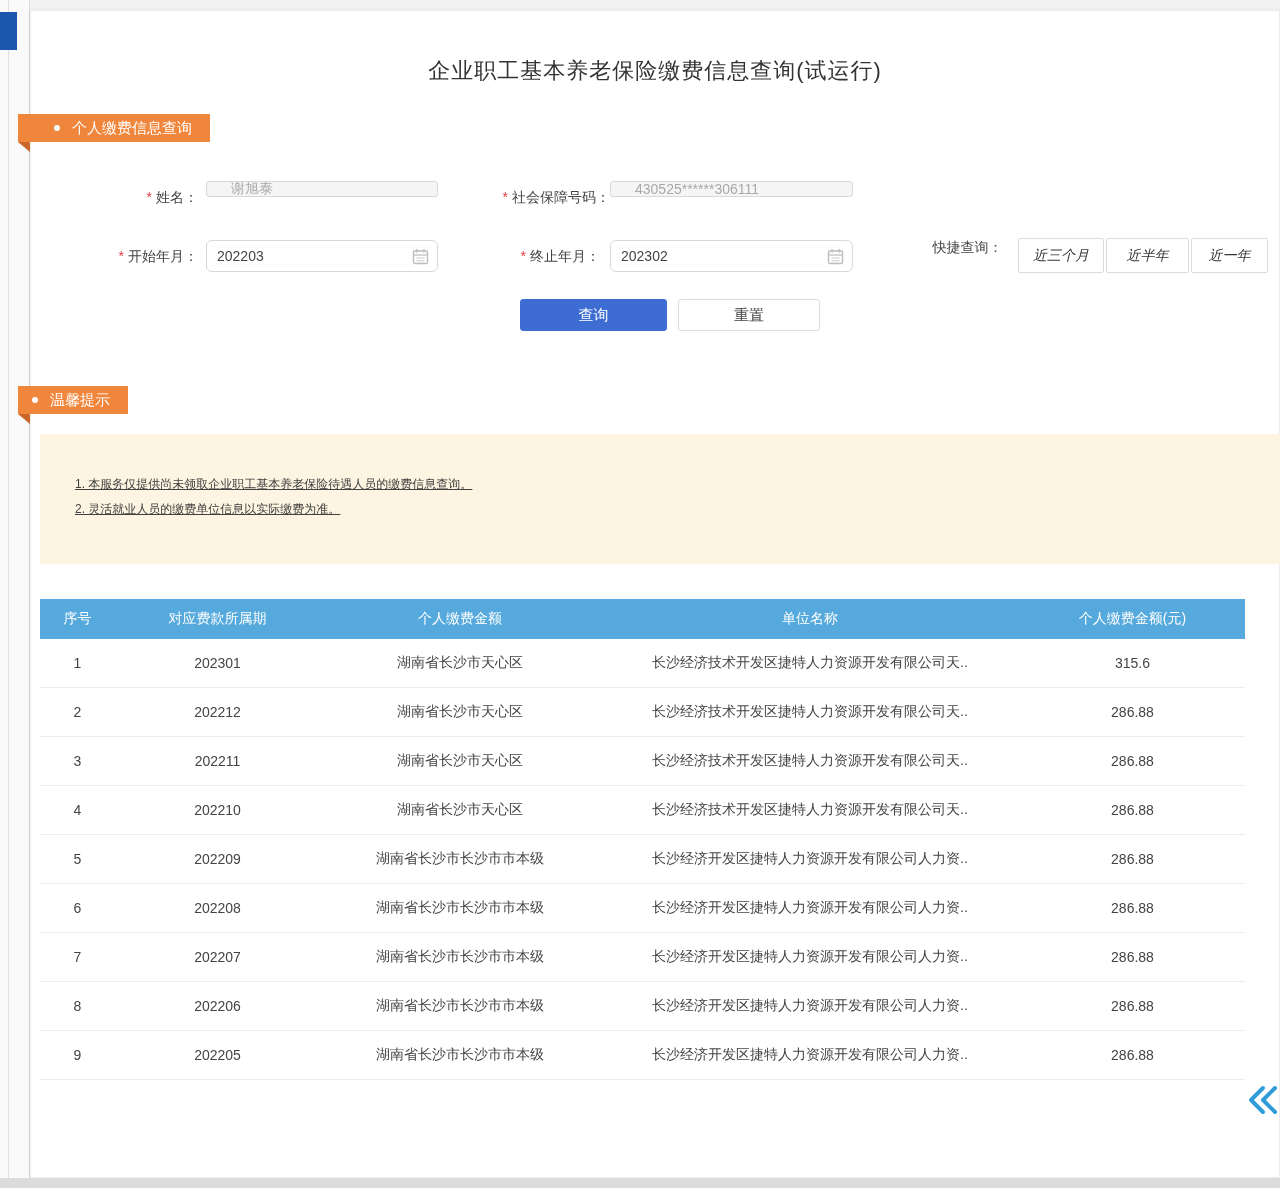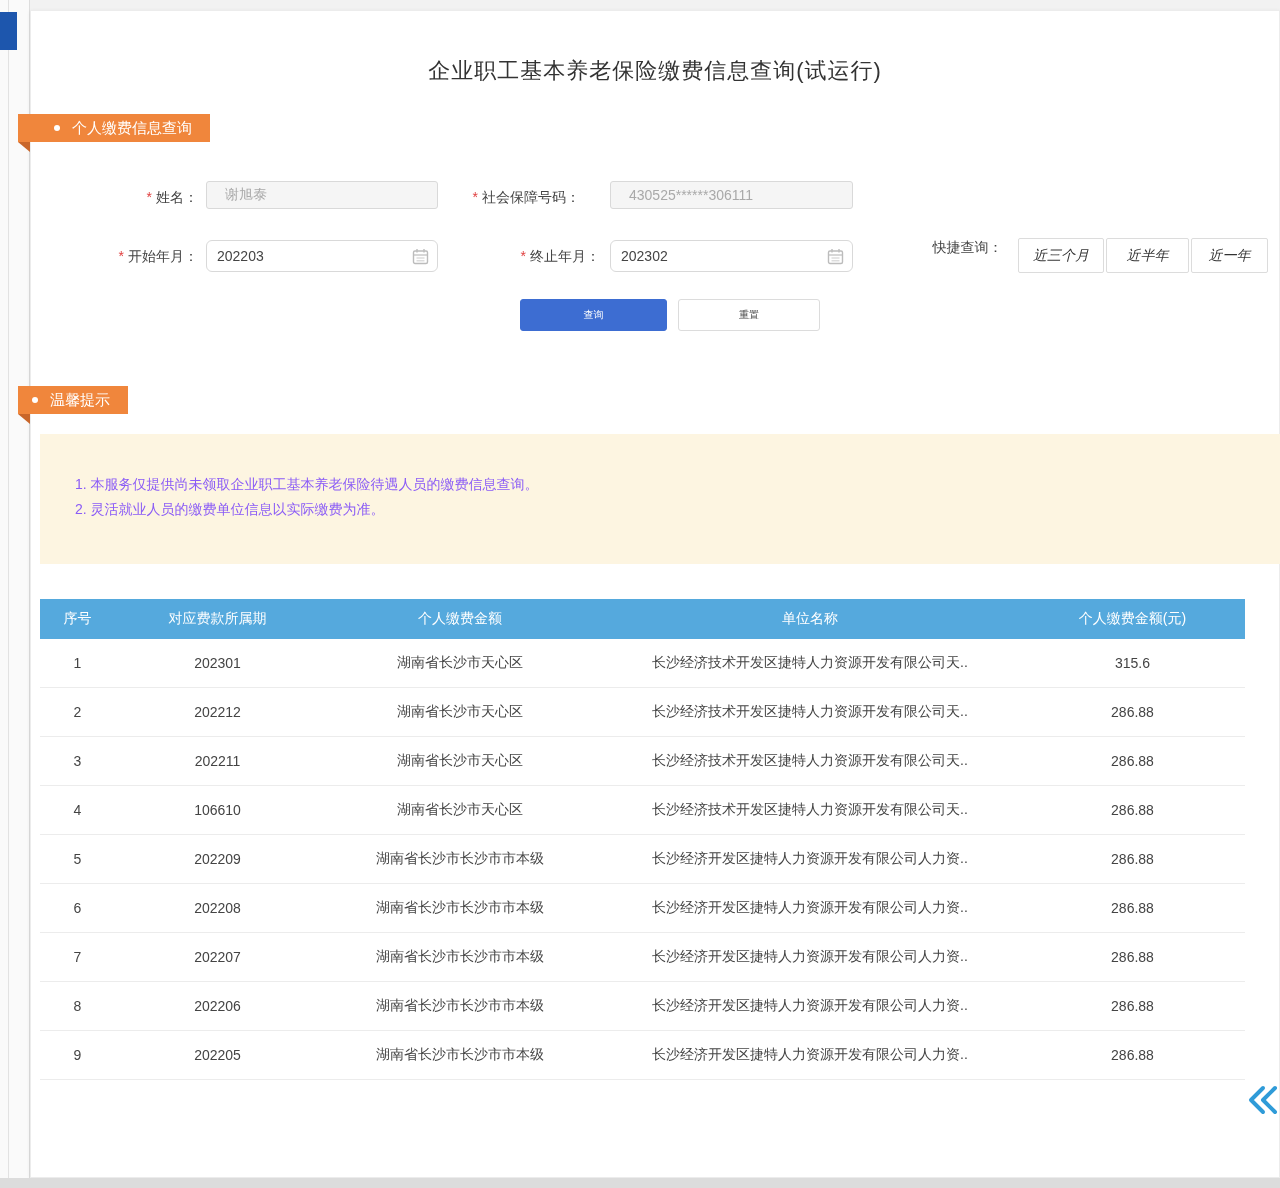--- a/index.html
+++ b/index.html
@@ -24,38 +24,38 @@
   .badge .dot{width:6px;height:6px;border-radius:50%;background:#fff;margin-right:12px;flex:0 0 auto;}
   .b1{left:18px;top:114px;padding-left:36px;}
   .b2{left:18px;top:386px;}
   .fold{position:absolute;width:12px;height:10px;background:#c9662a;
     clip-path:polygon(0 0,100% 0,100% 100%);}
   .f1{left:18px;top:142px;}
   .f2{left:18px;top:414px;}
 
   .flabel{position:absolute;font-size:14px;color:#444;text-align:right;line-height:20px;white-space:nowrap;}
   .req{color:#e04040;margin-right:4px;font-size:14px;}
-  input.fin{position:absolute;height:28px;border:1px solid #d9d9d9;border-radius:3px;
-    box-sizing:border-box;font-size:14px;color:#444;padding:0 18px;background:#fff;outline:none;
+  input.fin{position:absolute;height:16px;border:1px solid #d9d9d9;border-radius:3px;
+    box-sizing:border-box;font-size:14px;color:#444;padding:0 24px;background:#fff;outline:none;
     font-family:"Liberation Sans","DejaVu Sans",sans-serif;}
   input.fin.ro{background:#f5f5f5;color:#a9a9a9;}
   .date{position:absolute;height:32px;border:1px solid #d9d9d9;border-radius:6px;background:#fff;
     box-sizing:border-box;display:flex;align-items:center;padding:0 8px 0 10px;}
   .date .dval{flex:1;font-size:14px;color:#444;}
   .cal{width:17px;height:17px;flex:0 0 auto;cursor:pointer;}
 
   .qbtn{position:absolute;height:35px;background:#fff;border:1px solid #dcdcdc;border-radius:2px;
     font-size:14px;color:#333;cursor:pointer;font-family:"Liberation Sans","DejaVu Sans",sans-serif;font-style:italic;}
-  .btn{position:absolute;height:32px;border-radius:3px;font-size:10px;cursor:pointer;
+  .btn{position:absolute;height:32px;border-radius:3px;font-size:15px;cursor:pointer;
     font-family:"Liberation Sans","DejaVu Sans",sans-serif;}
   .btn.primary{background:#3d6dd2;border:1px solid #3d6dd2;color:#fff;}
   .btn.plain{background:#fff;border:1px solid #dcdcdc;color:#444;}
 
   .tips{position:absolute;left:40px;top:434px;width:1240px;height:130px;background:#fdf5e1;}
-  .tline{position:absolute;left:35px;font-size:14px;color:#8b5cf6;line-height:25px;white-space:nowrap;}
+  .tline{position:absolute;left:35px;font-size:12px;color:#404040;line-height:25px;white-space:nowrap;text-decoration:underline;}
   .tl1{top:38px;} .tl2{top:63px;}
 
   .table{position:absolute;left:40px;top:599px;width:1205px;}
   .thead{display:flex;background:#55a9dd;height:40px;align-items:center;}
   .th{color:#fff;font-size:14px;text-align:center;box-sizing:border-box;}
   .tr{display:flex;height:48px;align-items:center;border-bottom:1px solid #ececec;background:#fff;}
   .td{font-size:14px;color:#444;text-align:center;box-sizing:border-box;overflow:hidden;white-space:nowrap;}
   .c0{width:75px;} .c1{width:205px;} .c2{width:280px;} .c3{width:420px;} .c4{width:225px;}
 
   .collapse{position:absolute;left:1244px;top:1082px;width:36px;height:36px;cursor:pointer;}
@@ -75,21 +75,21 @@
     <span class="dot"></span>
     <span>个人缴费信息查询</span>
   </div>
   <div class="fold f1"></div>
 
   <div class="flabel" style="left:40px;top:187px;width:158px">
     <span class="req">*</span><span>姓名：</span>
   </div>
   <input class="fin ro" style="left: 206px; top: 181px; width: 232px;" readonly="" value="谢旭泰">
 
-  <div class="flabel" style="left:420px;top:187px;width:160px">
+  <div class="flabel" style="left:450px;top:187px;width:160px">
     <span class="req">*</span><span>社会保障号码：</span>
   </div>
   <input class="fin ro" style="left: 610px; top: 181px; width: 243px;" readonly="" value="430525******306111">
 
   <div class="flabel" style="left:40px;top:246px;width:158px">
     <span class="req">*</span><span>开始年月：</span>
   </div>
   <div class="date" style="left:206px;top:240px;width:232px">
     <span class="dval">202203</span>
     <svg class="cal" viewBox="0 0 17 17">
@@ -161,21 +161,21 @@
     </div>
     <div class="tr">
       <div class="td c0">3</div>
       <div class="td c1">202211</div>
       <div class="td c2">湖南省长沙市天心区</div>
       <div class="td c3">长沙经济技术开发区捷特人力资源开发有限公司天..</div>
       <div class="td c4">286.88</div>
     </div>
     <div class="tr">
       <div class="td c0">4</div>
-      <div class="td c1">106610</div>
+      <div class="td c1">202210</div>
       <div class="td c2">湖南省长沙市天心区</div>
       <div class="td c3">长沙经济技术开发区捷特人力资源开发有限公司天..</div>
       <div class="td c4">286.88</div>
     </div>
     <div class="tr">
       <div class="td c0">5</div>
       <div class="td c1">202209</div>
       <div class="td c2">湖南省长沙市长沙市市本级</div>
       <div class="td c3">长沙经济开发区捷特人力资源开发有限公司人力资..</div>
       <div class="td c4">286.88</div>

